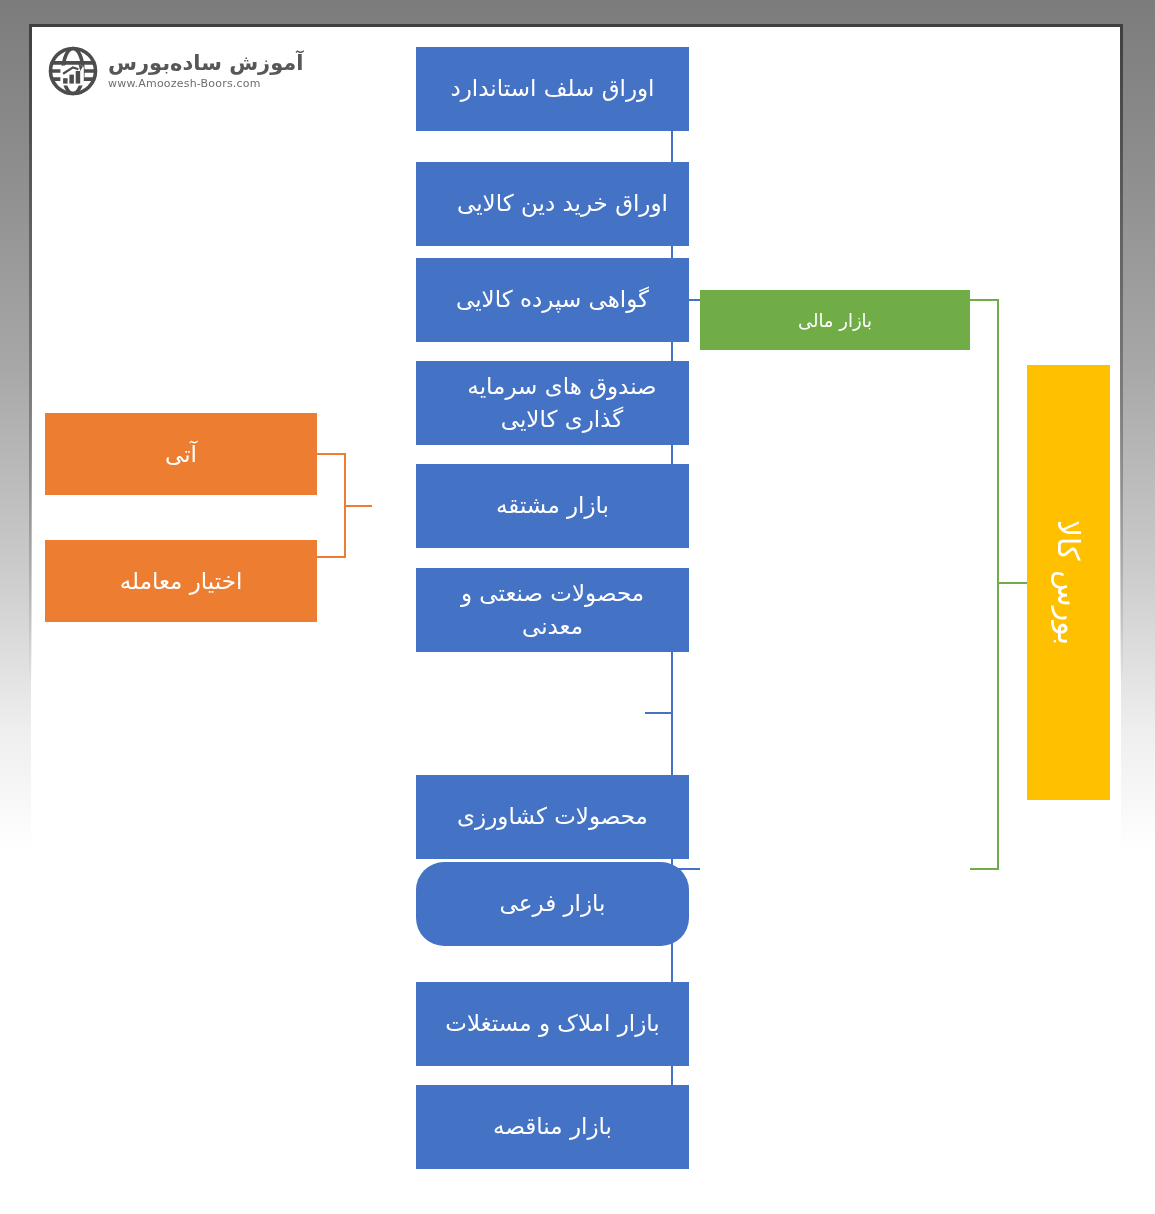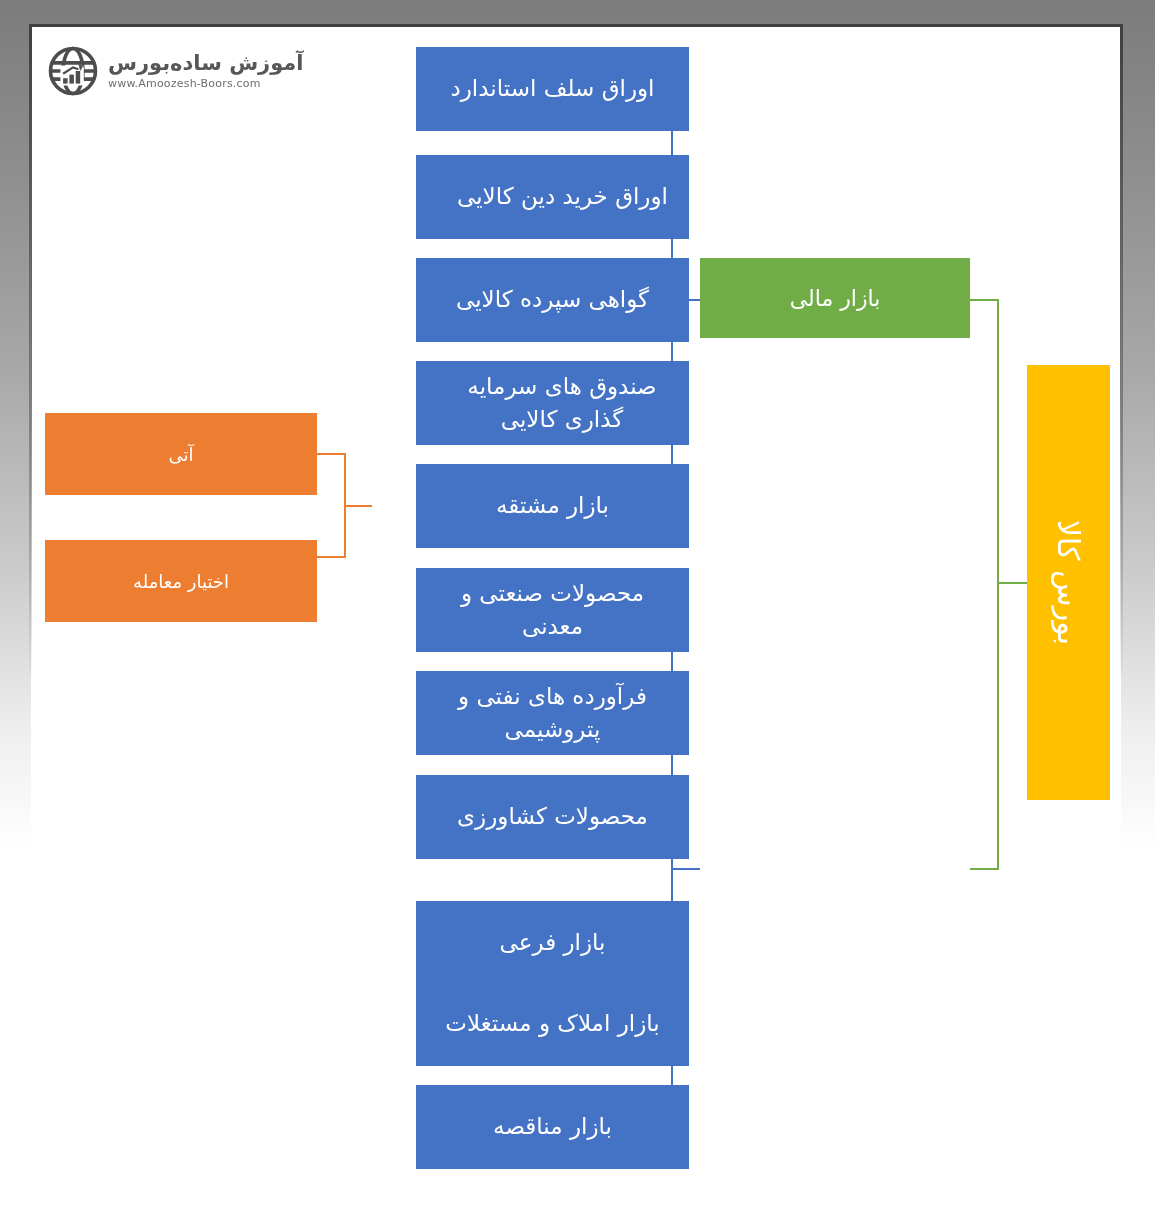--- a/index.html
+++ b/index.html
@@ -31,28 +31,28 @@
   .wires { position:absolute; left:0; top:0; width:1155px; height:1214px; pointer-events:none; }
 
   
   .node {
     position:absolute; display:flex; align-items:center; justify-content:center;
     color:#ffffff; text-align:center; direction:rtl;
   }
   .node .lbl { white-space:pre-line; display:block; width:100%; }
   .blue   { left:372px; width:273px; height:84px; background:#4472C4;
             font-size:23px; line-height:1.45; padding:0 12px;margin-left:44px; }
-  .green  { left:700px; width:270px; height:80px; background:#70AD47; font-size:22px; }
-  .orange { left:45px;  width:272px; height:82px; background:#ED7D31; font-size:18px; }
+  .green  { left:700px; width:270px; height:60px; background:#70AD47; font-size:18px;margin-top:32px; }
+  .orange { left:45px;  width:272px; height:82px; background:#ED7D31; font-size:23px; }
   .root   { left:1027px; top:365px; width:83px; height:435px; background:#FFC000; }
   .root .lbl { white-space:nowrap; width:auto; transform:rotate(90deg); font-size:30px; }
 
-  .b1  { top:47px; }  .b2  { top:155px;padding-left:32px; } .b3  { top:258px; } .b4  { top:361px;padding-left:31px; }
+  .b1  { top:47px; }  .b2  { top:162px;padding-left:32px; } .b3  { top:258px; } .b4  { top:361px;padding-left:31px; }
   .b5  { top:464px; } .b6  { top:568px; } .b7  { top:671px; } .b8  { top:775px; }
-  .b9  { top:901px; } .b10 { top:982px; } .b11 { top:1085px; }
+  .b9  { top:862px;border-radius:28px; } .b10 { top:982px; } .b11 { top:1085px; }
   .g1 { top:258px; } .g2 { top:827px; }
   .o1 { top:413px; } .o2 { top:540px; }
 </style>
 </head>
 <body>
 
 <div class="stage">
   <div class="panel"></div>
   <div class="frame-top"></div>
   <div class="frame-left"></div>
@@ -132,24 +132,20 @@
 گذاری کالایی</span>
     </div>
   <div class="node blue b5">
       <span class="lbl">بازار مشتقه</span>
     </div>
 
   <div class="node blue b6">
       <span class="lbl">محصولات صنعتی و
 معدنی</span>
     </div>
-  <div class="node blue b7">
-      <span class="lbl">فرآورده های نفتی و
-پتروشیمی</span>
-    </div>
   <div class="node blue b8">
       <span class="lbl">محصولات کشاورزی</span>
     </div>
   <div class="node blue b9">
       <span class="lbl">بازار فرعی</span>
     </div>
   <div class="node blue b10">
       <span class="lbl">بازار املاک و مستغلات</span>
     </div>
   <div class="node blue b11">

